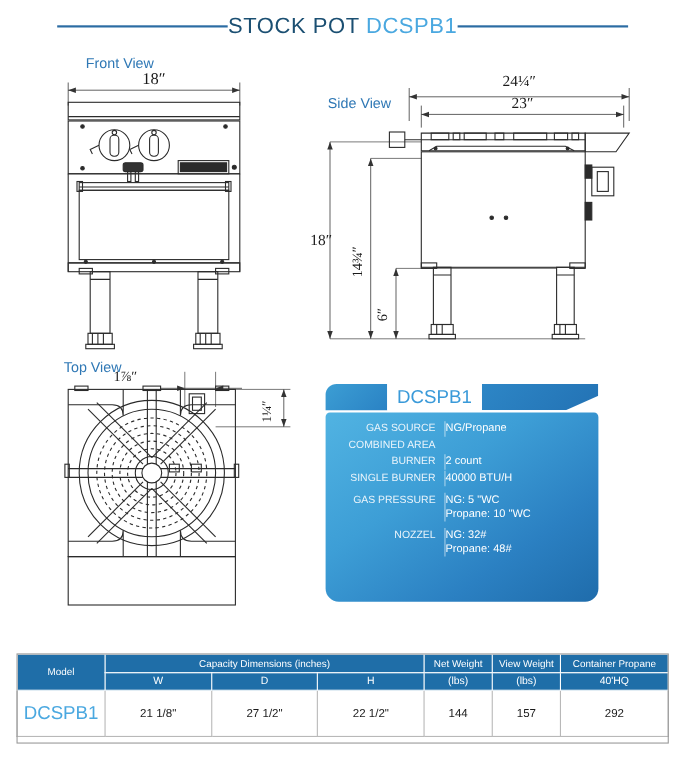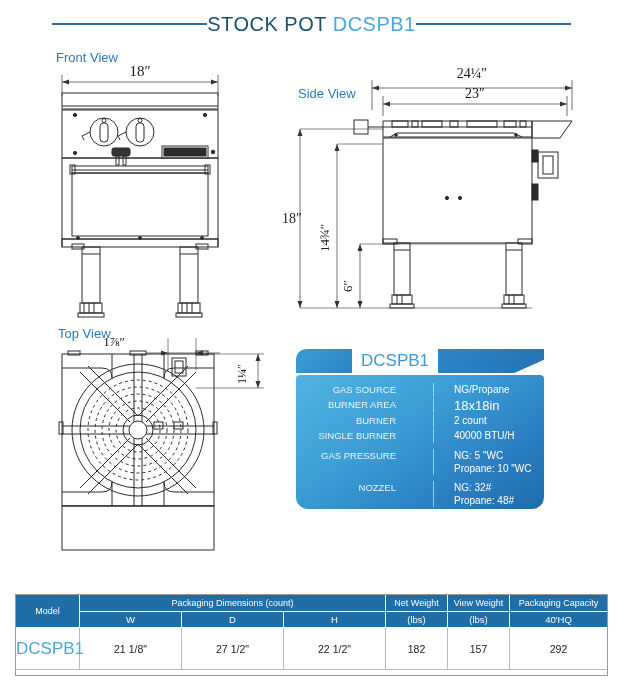--- a/index.html
+++ b/index.html
@@ -36,21 +36,21 @@
   .title-main { color: #1b4f72; font-weight: 400; }
   .title-model { color: #4aa8e0; font-weight: 400; }
 
   
   .view-label {
     position: absolute;
     color: #2f78b5;
     font-size: 13px;
     font-family: "Liberation Sans", sans-serif;
   }
-  #lbl-front { left: 56px; top: 50px; }
+  #lbl-front { left: 78px; top: 50px; }
   #lbl-side  { left: 298px; top: 50px; margin-top: 36px; }
   #lbl-top   { left: 58px; top: 326px; }
 
   
   .drawing { position: absolute; }
   #front-view { left: 50px; top: 62px; }
   #side-view  { left: 282px; top: 58px; }
   #top-view   { left: 50px; top: 330px; }
 
   
@@ -79,21 +79,21 @@
     text-align: center;
     white-space: nowrap;
   }
   .spec-header-right {
     flex: 1 1 auto;
     background: linear-gradient(135deg, #2d86c6 0%, #2372b4 100%);
     clip-path: polygon(0 0, 100% 0, 100% 45%, 72% 100%, 0 100%);
   }
   .spec-body {
     position: relative;
-    height: 134px;
+    height: 172px;
     margin-top: 2px;
     border-radius: 4px 4px 12px 12px;
     background: linear-gradient(145deg, #51b3e2 0%, #3d9ed6 38%, #2b80c2 72%, #1f6cab 100%);
     padding: 8px 10px 8px 0;
     overflow: hidden;
   }
   .spec-rows { display: block; }
   .spec-row {
     display: flex;
     align-items: flex-start;
@@ -103,27 +103,26 @@
     flex: 0 0 108px;
     text-align: right;
     padding-right: 8px;
     color: #eaf4fb;
     font-size: 9.5px;
     line-height: 14px;
     white-space: nowrap;
   }
   .spec-val {
     flex: 1 1 auto;
-    padding-left: 20px;
+    padding-left: 0;
     border-left: 1px solid rgba(255,255,255,0.55);
     color: #ffffff;
     font-size: 10px;
     line-height: 14px;
     min-height: 14px;
-    margin-left: 29px;
   }
   .spec-val.big { font-size: 13px; line-height: 15px; }
   .spec-val .sub { display: block; font-size: 10px; line-height: 13px; }
   .spec-row.tall .spec-key { line-height: 14px; }
   .spec-row.tall .spec-val { line-height: 13px; }
   .spec-row.gap { margin-top: 6px; }
 
   
   .pack-table {
     position: absolute;
@@ -410,22 +409,21 @@
   </div>
   <div class="spec-body">
     <div class="spec-rows">
 
       <div class="spec-row">
         <div class="spec-key">GAS SOURCE</div>
         <div class="spec-val">NG/Propane</div>
       </div>
 
       <div class="spec-row">
-        <div class="spec-key">BURNER AREA</div>
-        <div class="spec-val big">18x18in</div>
+        <div class="spec-key">COMBINED AREA</div>
       </div>
 
       <div class="spec-row">
         <div class="spec-key">BURNER</div>
         <div class="spec-val">2 count</div>
       </div>
 
       <div class="spec-row">
         <div class="spec-key">SINGLE BURNER</div>
         <div class="spec-val">40000 BTU/H</div>
@@ -448,46 +446,46 @@
         </div>
       </div>
 
     </div>
   </div>
 </div>
 
 <table class="pack-table">
   <thead>
     <tr>
-      <th rowspan="2" style="width:64px">Model</th>
-      <th colspan="3">Packaging Dimensions (count)</th>
+      <th rowspan="2" style="width:80px">Model</th>
+      <th colspan="3">Capacity Dimensions (inches)</th>
       <th style="width:62px">
         <div>Net Weight</div>
       </th>
       <th style="width:62px">
         <div>View Weight</div>
       </th>
       <th style="width:98px">
-        <div>Packaging Capacity</div>
+        <div>Container Propane</div>
       </th>
     </tr>
     <tr>
       <th class="sub">W</th>
       <th class="sub">D</th>
       <th class="sub">H</th>
       <th class="sub">(lbs)</th>
       <th class="sub">(lbs)</th>
       <th class="sub">40'HQ</th>
     </tr>
   </thead>
   <tbody>
     <tr>
       <td class="model">DCSPB1</td>
       <td>21 1/8"</td>
       <td>27 1/2"</td>
       <td>22 1/2"</td>
-      <td>182</td>
+      <td>144</td>
       <td>157</td>
       <td>292</td>
     </tr>
   </tbody>
 </table>
 <div class="outer-frame"></div>
 
 </body></html>

